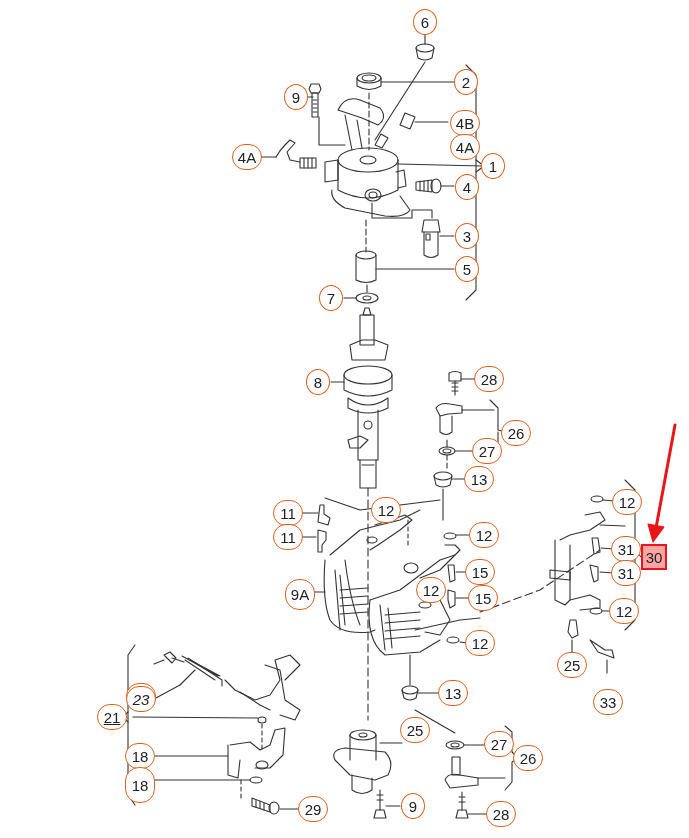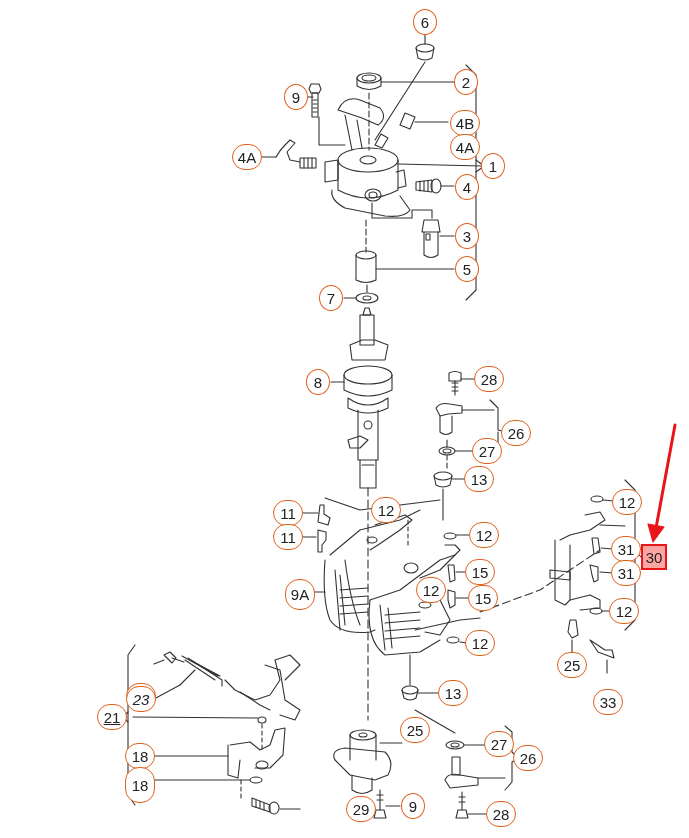--- a/index.html
+++ b/index.html
@@ -313,21 +313,21 @@
       <div class="callout wide" style="left: 611px; top: 536px; width: 30px; height: 26px;">31</div>
       <div class="callout wide" style="left: 611px; top: 560px; width: 30px; height: 26px;">31</div>
       <div class="callout wide" style="left: 609px; top: 598px; width: 30px; height: 26px;">12</div>
       <div class="callout wide" style="left: 557px; top: 652px; width: 30px; height: 26px;">25</div>
       <div class="callout wide" style="left: 593px; top: 673px; width: 30px; height: 26px; margin-top: 16px;">33</div>
       <div class="callout wide" style="left: 126px; top: 683px; width: 30px; height: 26px;">24</div>
       <div class="callout wide" style="left: 126px; top: 686px; width: 30px; height: 26px; font-style: italic;">23</div>
       <div class="callout wide" style="left: 97px; top: 704px; width: 30px; height: 26px; text-decoration: underline;">21</div>
       <div class="callout wide" style="left: 125px; top: 743px; width: 30px; height: 26px;">18</div>
       <div class="callout wide" style="left: 125px; top: 767px; width: 30px; height: 36px;">18</div>
-      <div class="callout wide" style="left: 298px; top: 796px; width: 30px; height: 26px; margin-left: 48px;">29</div>
+      <div class="callout wide" style="left: 298px; top: 796px; width: 30px; height: 26px;">29</div>
       <div class="callout wide" style="left: 400px; top: 692px; width: 30px; height: 26px; margin-top: 25px;">25</div>
       <div class="callout wide" style="left: 484px; top: 731px; width: 30px; height: 26px;">27</div>
       <div class="callout wide" style="left: 513px; top: 745px; width: 30px; height: 26px;">26</div>
       <div class="callout" style="left: 401px; top: 793px; width: 24px; height: 26px;">9</div>
       <div class="callout wide" style="left: 486px; top: 801px; width: 30px; height: 26px;">28</div>
     </div>
 
   <div class="highlight-box" id="hl-box" style="left: 641px; top: 544px; width: 26px; height: 26px;">30</div>
 </div>
 

